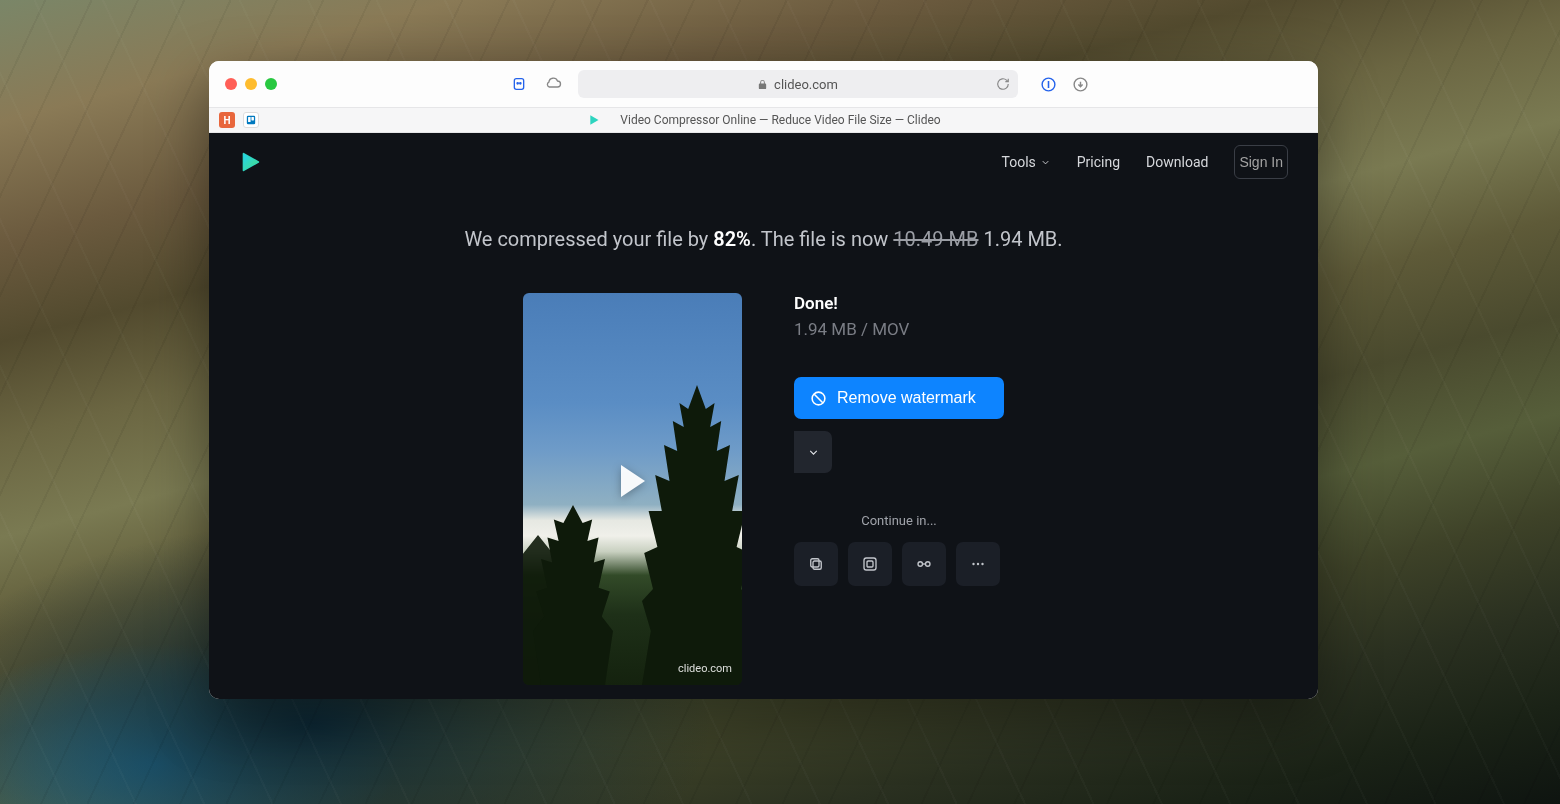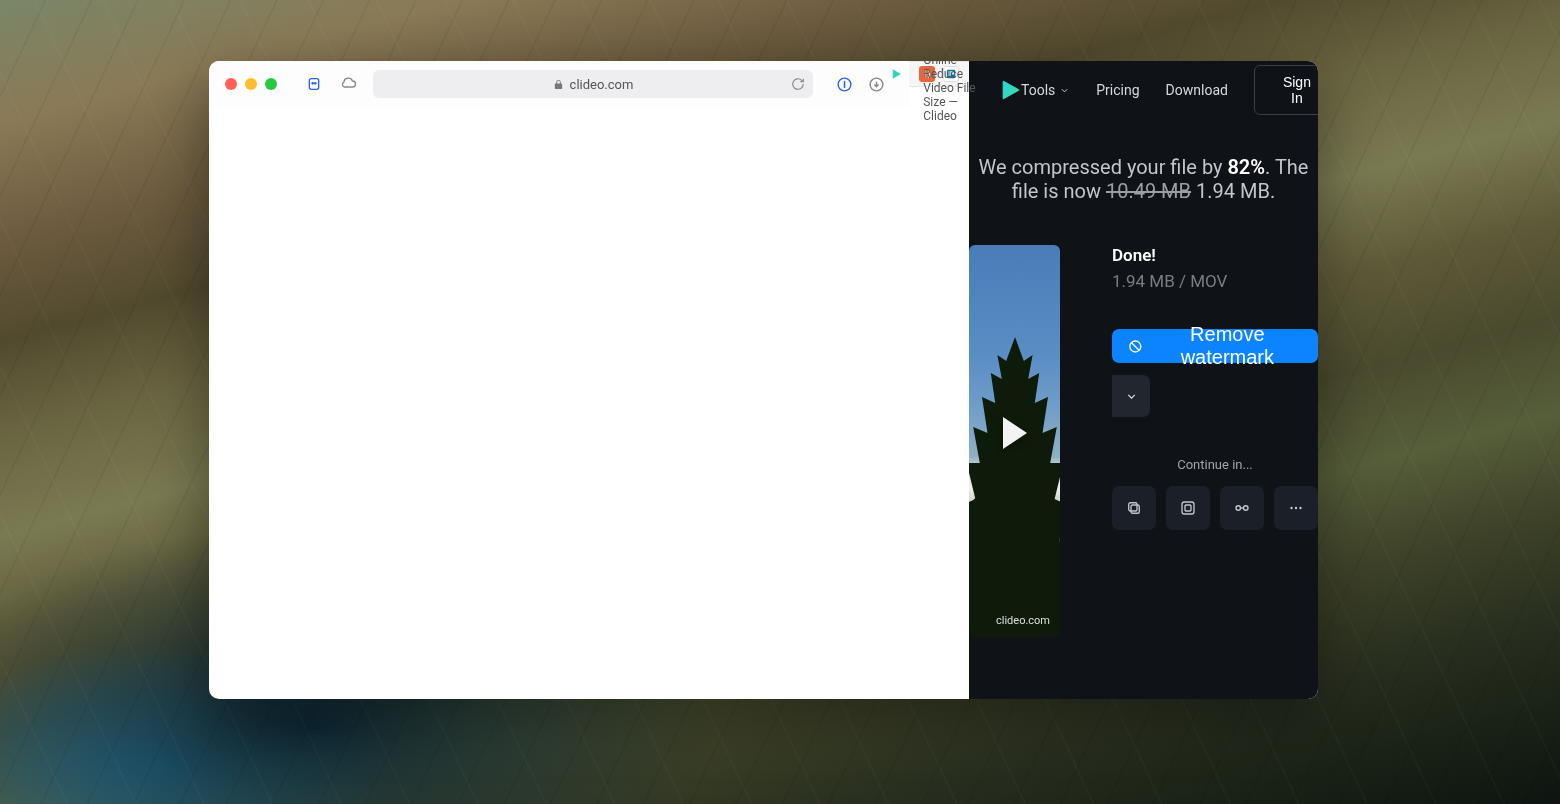--- a/index.html
+++ b/index.html
@@ -26,21 +26,21 @@
   opacity: 0.6;
 }
 .browser-window {
   position: absolute;
   left: 209px; top: 61px;
   width: 1109px; height: 638px;
   background: #fff;
   border-radius: 10px;
   box-shadow: 0 20px 60px rgba(0,0,0,0.4);
   overflow: hidden;
-  display: flex; 
+  display: flex; flex-direction: column;
 }
 .titlebar {
   height: 46px;
   background: #fdfdfd;
   display: flex; align-items: center;
   padding: 0 16px;
   gap: 8px;
 }
 .traffic-lights { display: flex; gap: 8px; margin-right: 12px; }
 .tl { width: 12px; height: 12px; border-radius: 50%; }
@@ -95,23 +95,23 @@
   height: 58px;
   display: flex; align-items: center;
   padding: 0 30px;
 }
 .site-logo { width: 22px; height: 22px; }
 .nav { margin-left: auto; display: flex; align-items: center; gap: 26px; }
 .nav a { color: #d6d8dc; font-size: 14px; text-decoration: none; display: flex; align-items: center; gap: 4px; cursor: pointer; }
 .signin-btn {
   border: 1px solid #3a3e46;
   border-radius: 6px;
-  padding: 8px 28px;
+  padding: 8px 4px;
   font-size: 14px;
-  color: #ffffff;
+  color: #a3a3a3;
   background: transparent;
   cursor: pointer;
 }
 .summary {
   text-align: center;
   font-size: 20px;
   color: #c2c5cb;
   margin-top: 36px;
 }
 .summary b { color: #fff; font-weight: 600; }
@@ -147,22 +147,22 @@
 }
 .watermark-text {
   position: absolute; right: 10px; bottom: 10px;
   font-size: 11px; color: rgba(255,255,255,0.85);
 }
 .result-col { width: 210px; }
 .result-title { font-size: 17px; font-weight: 600; color: #fff; }
 .result-meta { font-size: 17px; color: #7a7d85; margin-top: 6px; }
 .btn {
   display: flex; align-items: center; gap: 10px;
-  height: 34px; border-radius: 7px;
-  font-size: 20px; font-weight: 500;
+  height: 42px; border-radius: 7px;
+  font-size: 16px; font-weight: 500;
   padding: 0 16px; border: none; cursor: pointer;
   width: 100%;
 }
 .btn-primary { background: #0d84ff; color: #fff; margin-top: 38px; }
 .btn-row { display: flex; gap: 2px; margin-top: 12px; }
 .btn-secondary { background: #22262e; color: #e4e6ea; border-radius: 7px 0 0 7px; flex: 1; }
 .btn-dropdown { background: #22262e; color: #e4e6ea; border-radius: 0 7px 7px 0; width: 38px; display: flex; align-items: center; justify-content: center; border: none; cursor: pointer; height: 42px; }
 .continue-label { margin-top: 40px; font-size: 13px; color: #a0a3aa; text-align: center; }
 .icon-row { display: flex; gap: 10px; margin-top: 14px; }
 .icon-btn {

